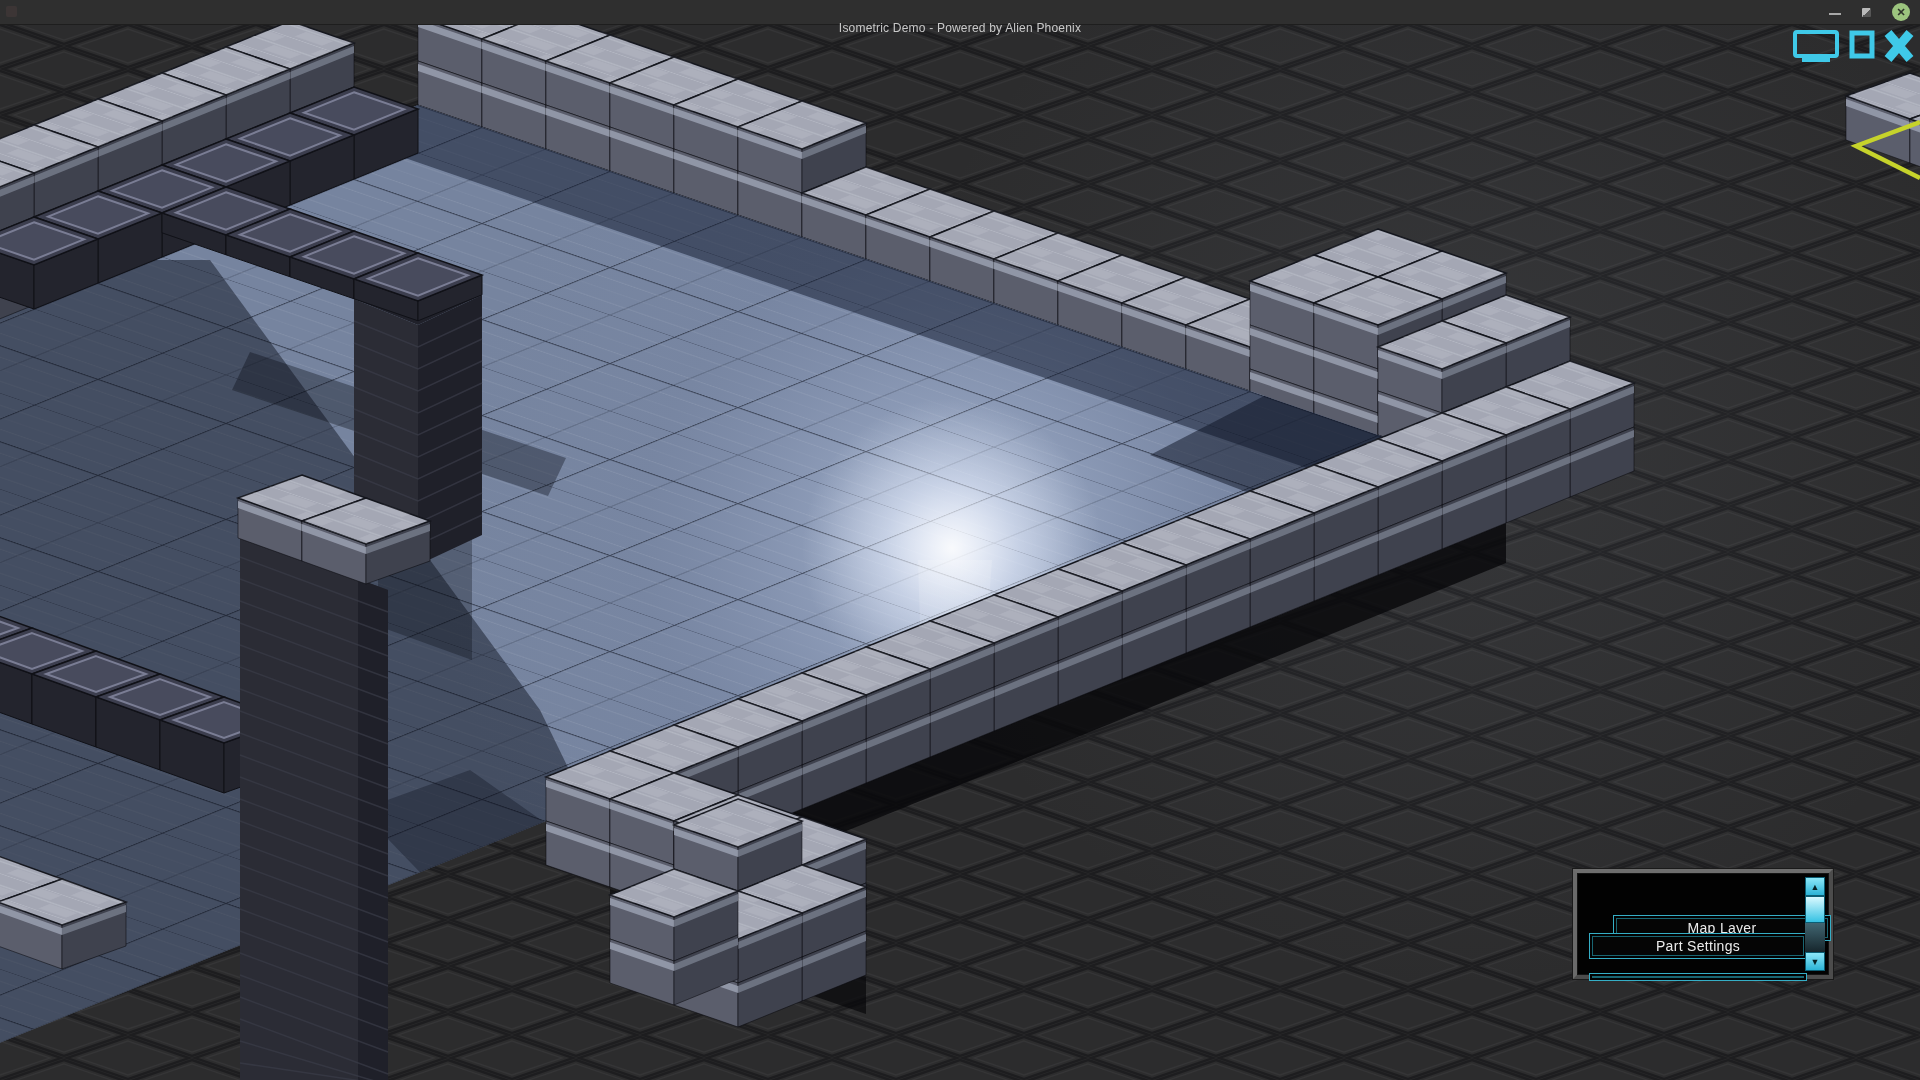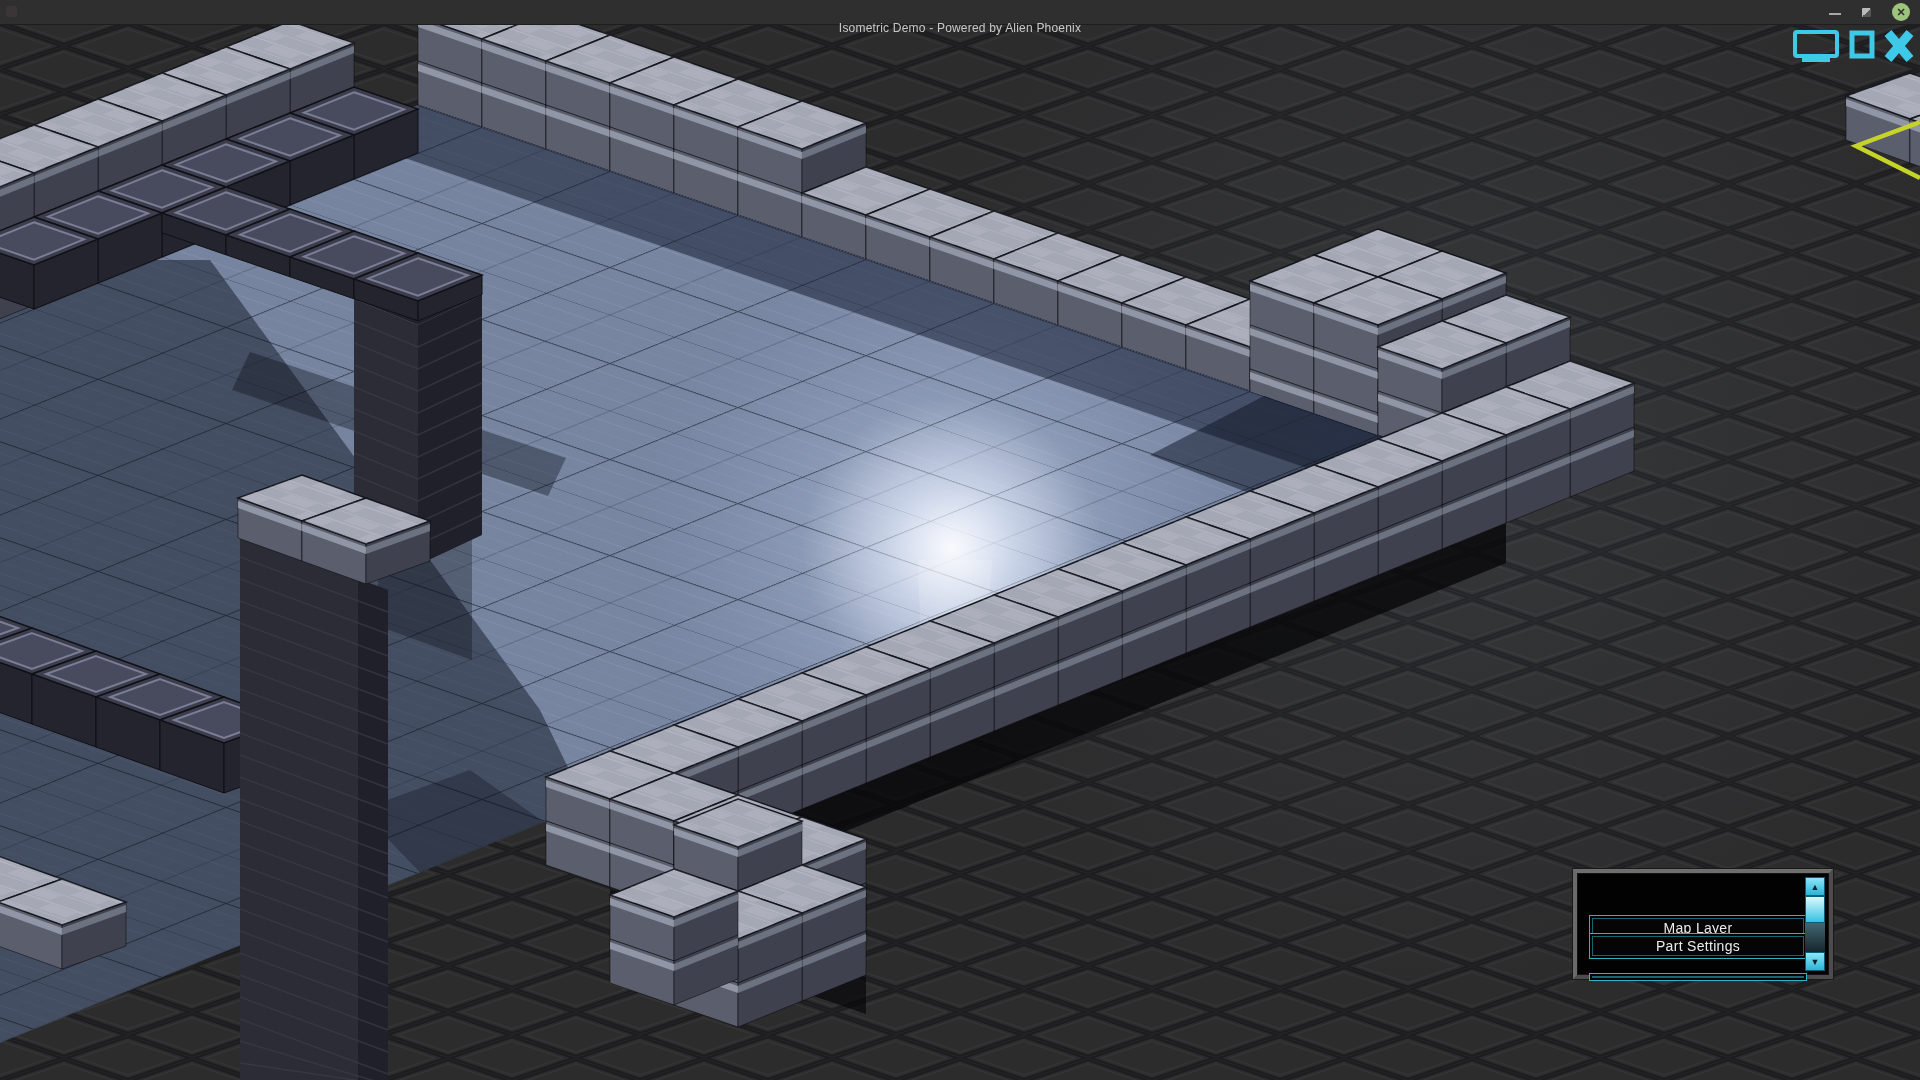--- a/index.html
+++ b/index.html
@@ -18,21 +18,21 @@
   
   #hud{position:absolute;top:30px;right:6px;z-index:10;display:flex;align-items:flex-start;gap:9px;}
   #hud svg{display:block;}
   
   #panel{position:absolute;left:1573px;top:869px;width:252px;height:102px;background:#020202;z-index:10;
     border:4px solid;border-color:#6e6e6e #4c4c4c #4c4c4c #6a6a6a;outline:1px solid #1a1a1a;
     box-shadow:inset 0 0 0 1px #141414;}
   .p-btn{position:absolute;left:12px;width:216px;height:24px;background:#050505;
     border:1px solid #35aec6;box-shadow:inset 0 0 0 2px #020202,inset 0 0 0 3px #186572;
     color:#ececec;font-size:14px;display:flex;align-items:center;justify-content:center;letter-spacing:.3px;cursor:pointer;}
-  #p-btn-1{top:42px;}
+  #p-btn-1{top:42px;margin-left:24px;}
   #p-btn-2{top:60px;}
   #p-btn-3{top:100px;height:6px;overflow:hidden;}
   #p-scroll{position:absolute;right:4px;top:4px;width:20px;height:94px;display:flex;flex-direction:column;}
   .s-btn{height:19px;background:linear-gradient(#8ce7f8,#2cb3d6);border:1px solid #0b5e74;
     display:flex;align-items:center;justify-content:center;font-size:9px;color:#062226;cursor:pointer;box-sizing:border-box;}
   .s-thumb{height:27px;background:linear-gradient(#d9f9ff,#36c2e3);border:1px solid #0b5e74;box-sizing:border-box;cursor:pointer;}
   .s-track{flex:1;background:linear-gradient(#416672,#16262c);cursor:pointer;}
 </style>
 </head>
 <body>

